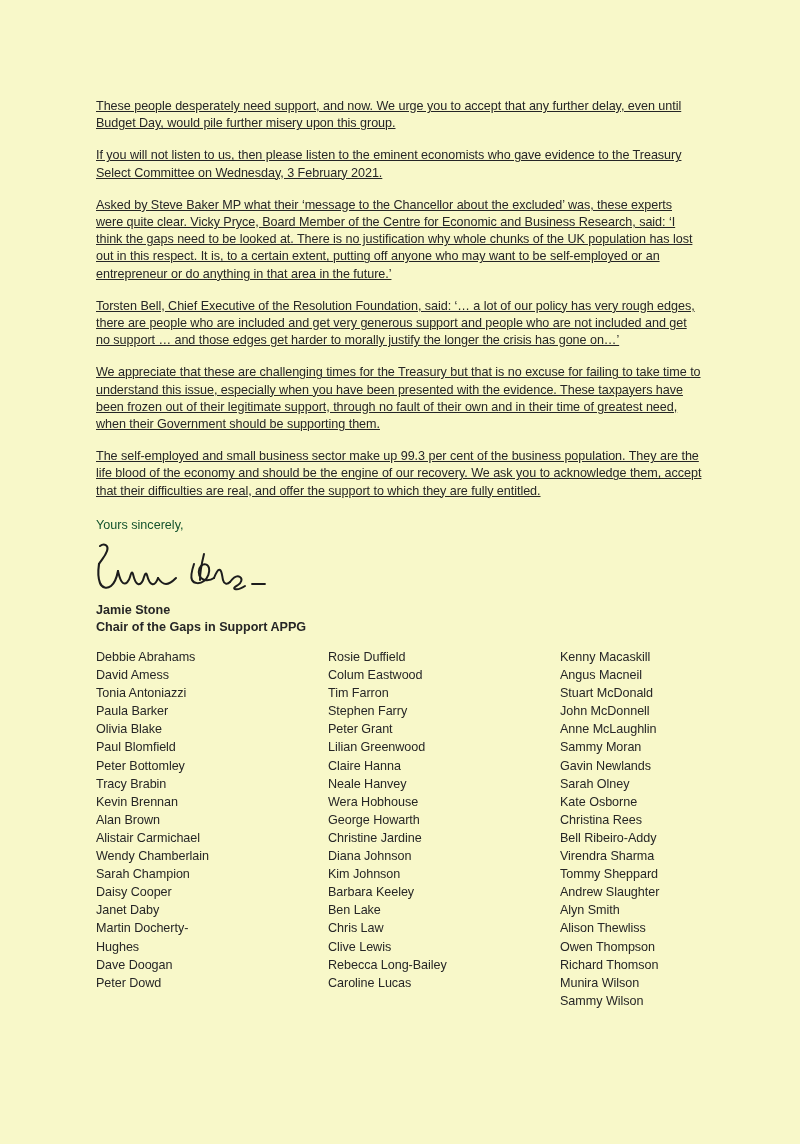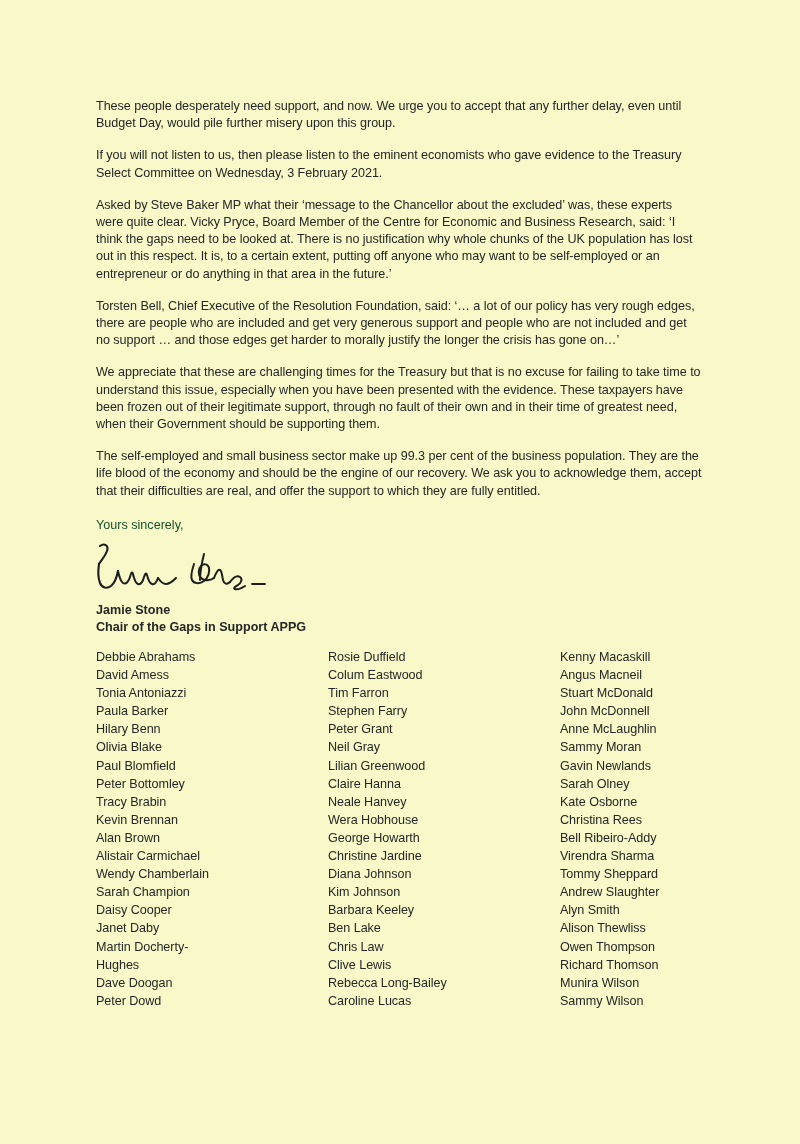--- a/index.html
+++ b/index.html
@@ -27,20 +27,21 @@
     top: 98px;
     width: 606px;
   }
   .para {
     font-size: 12.6px;
     line-height: 17.2px;
     margin: 0 0 15px 0;
     color: #262626;
     letter-spacing: -0.05px;
     text-align: left;
+    text-decoration: underline;
   }
   .closing {
     font-size: 12.6px;
     line-height: 17.2px;
     margin: 17px 0 0 0;
     color: #14532d;
   }
   .signature-wrap {
     margin: 6px 0 2px -4px;
     height: 60px;
@@ -122,21 +123,20 @@
   </div>
 
   <div class="signatories">
 
     <div class="sig-col">
       <ul>
         <li>Debbie Abrahams</li>
         <li>David Amess</li>
         <li>Tonia Antoniazzi</li>
         <li>Paula Barker</li>
-        <li>Hilary Benn</li>
         <li>Olivia Blake</li>
         <li>Paul Blomfield</li>
         <li>Peter Bottomley</li>
         <li>Tracy Brabin</li>
         <li>Kevin Brennan</li>
         <li>Alan Brown</li>
         <li>Alistair Carmichael</li>
         <li>Wendy Chamberlain</li>
         <li>Sarah Champion</li>
         <li>Daisy Cooper</li>
@@ -148,21 +148,20 @@
       </ul>
     </div>
 
     <div class="sig-col">
       <ul>
         <li>Rosie Duffield</li>
         <li>Colum Eastwood</li>
         <li>Tim Farron</li>
         <li>Stephen Farry</li>
         <li>Peter Grant</li>
-        <li>Neil Gray</li>
         <li>Lilian Greenwood</li>
         <li>Claire Hanna</li>
         <li>Neale Hanvey</li>
         <li>Wera Hobhouse</li>
         <li>George Howarth</li>
         <li>Christine Jardine</li>
         <li>Diana Johnson</li>
         <li>Kim Johnson</li>
         <li>Barbara Keeley</li>
         <li>Ben Lake</li>

